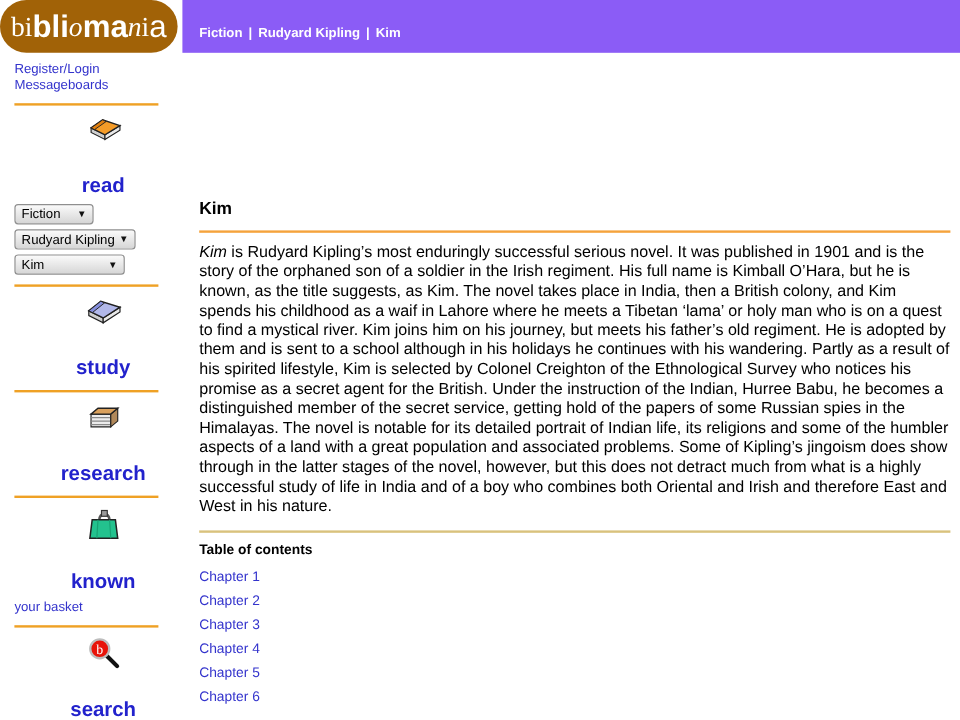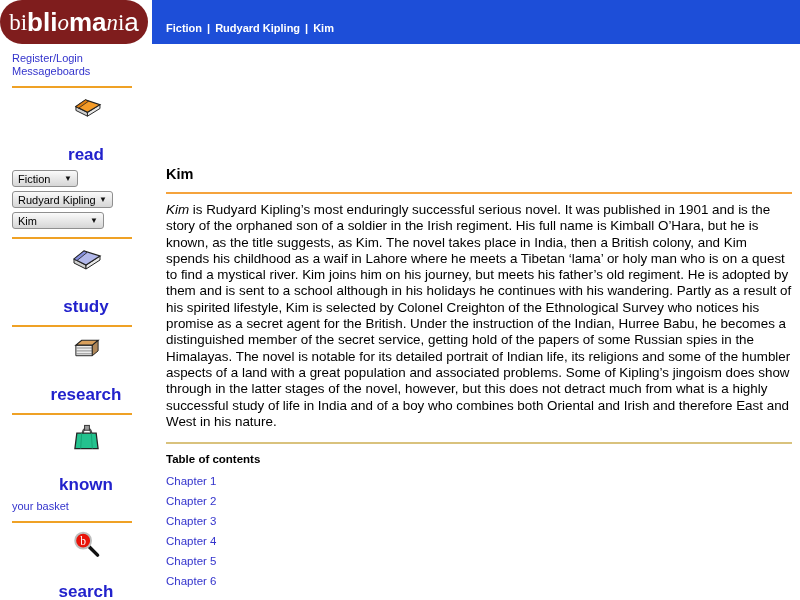--- a/index.html
+++ b/index.html
@@ -2,30 +2,30 @@
 <html><head>
 <meta charset="utf-8">
 <style>
   * { margin:0; padding:0; box-sizing:border-box; }
   html,body { width:800px; height:600px; background:#fff; overflow:hidden;
               font-family:"Liberation Sans", sans-serif; }
   #page { position:relative; width:800px; height:600px; }
 
   
   .logo-block { position:absolute; left:0; top:0; width:148px; height:44px;
-                background:#7f1d1d; color:#fff; display:flex; align-items:center;
+                background:#a16207; color:#fff; display:flex; align-items:center;
                 justify-content:center; cursor:pointer; white-space:nowrap;border-radius:22px; }
   .logo-block span { line-height:1; }
   .lg-serif  { font-family:"Liberation Serif", serif; font-size:23px; }
   .lg-bold   { font-family:"Liberation Sans", sans-serif; font-weight:bold; font-size:26px; }
   .lg-ital   { font-family:"Liberation Serif", serif; font-style:italic; font-size:23px; }
   .lg-plain  { font-family:"Liberation Sans", sans-serif; font-size:26px; }
 
   .crumb-bar { position:absolute; left:152px; top:0; width:648px; height:44px;
-               background:#1d4ed8; color:#fff; font-weight:bold; font-size:11px;
+               background:#8b5cf6; color:#fff; font-weight:bold; font-size:11px;
                padding:22px 0 0 14px; }
   .crumb-bar .sep { padding:0 5px; }
   .crumb-seg { cursor:pointer; }
 
   
   .sidebar { position:absolute; left:0; top:44px; width:160px; padding:8px 0 0 12px; }
   .side-link { display:block; color:#3333cc; font-size:11px; line-height:13px;
                text-decoration:none; cursor:pointer; }
   .divider { border:0; border-top:2px solid #efa125; width:120px; margin:8px 0; }
   .section-row { display:flex; align-items:center; gap:24px; margin:4px 0 5px 0; cursor:pointer;flex-direction:column; }

